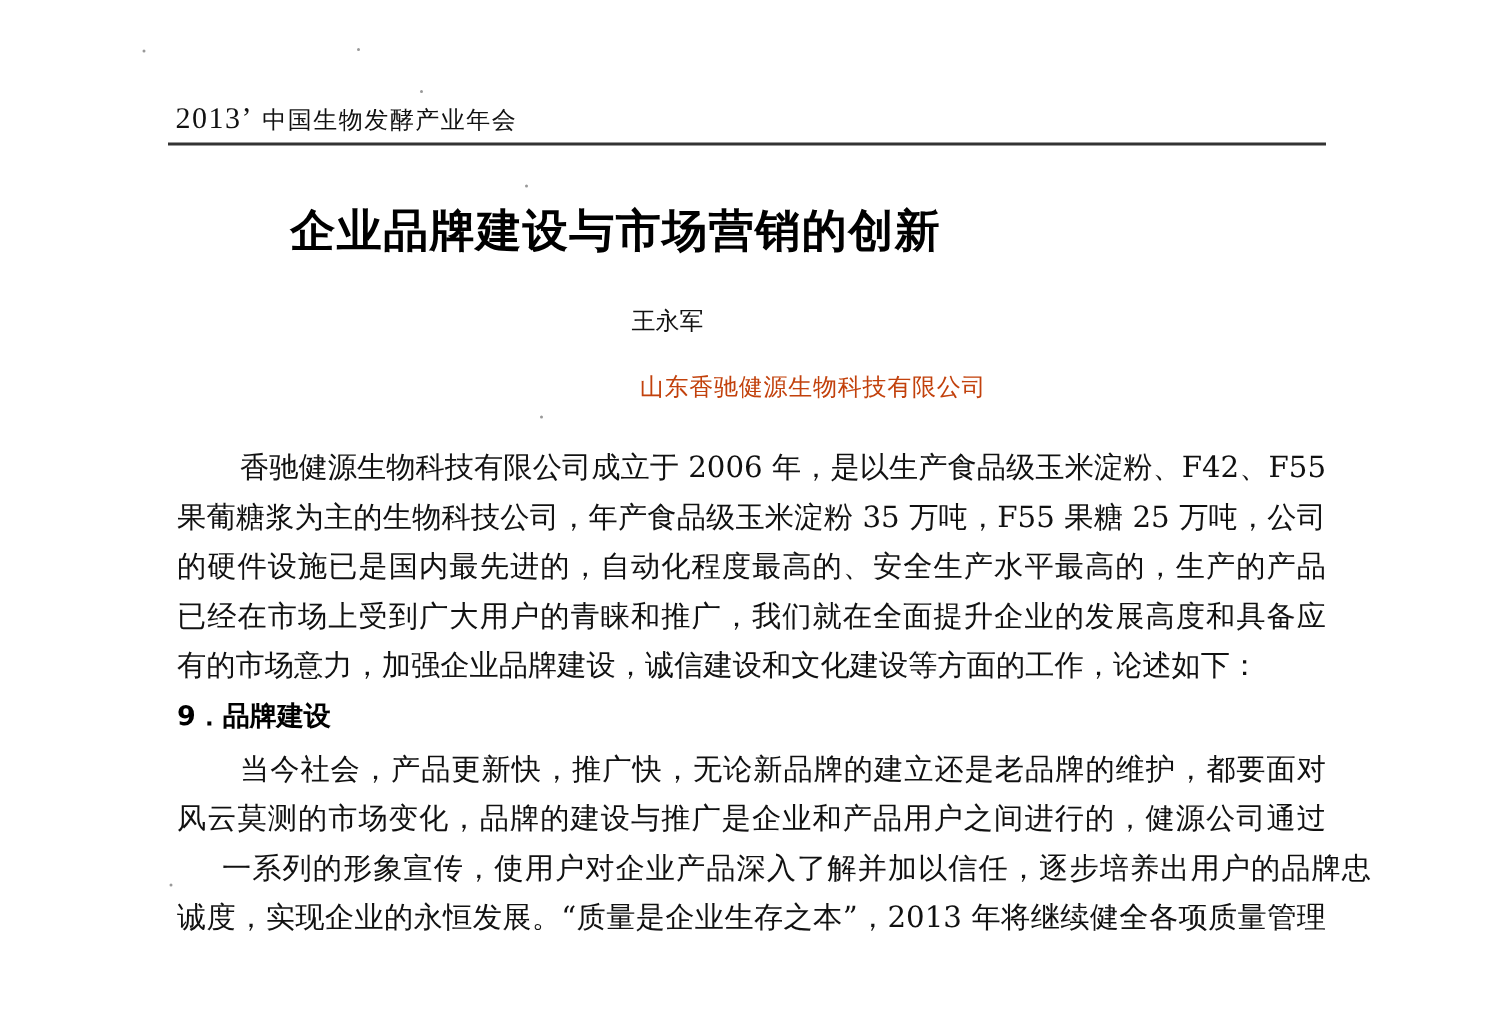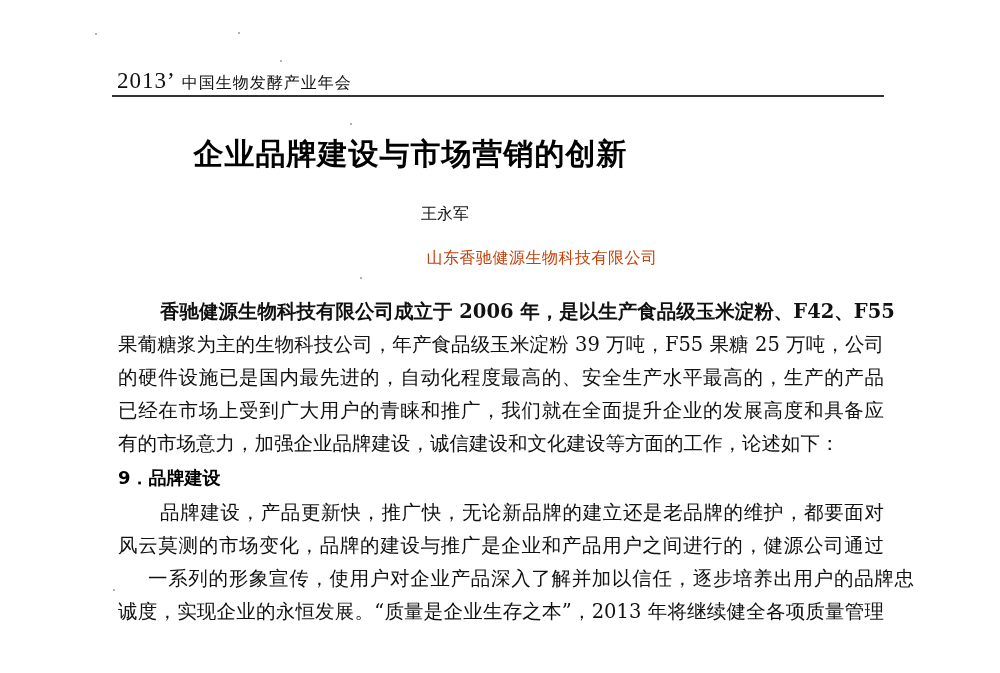--- a/index.html
+++ b/index.html
@@ -19,21 +19,21 @@
       position: absolute;
       left: 117px;
       top: 68px;
       font-size: 16px;
       letter-spacing: 1px;
       color: #111;
       white-space: nowrap;
     }
     .running-header .year {
       font-family: "Liberation Serif", serif;
-      font-size: 23px;
+      font-size: 20px;
     }
     .header-rule {
       position: absolute;
       left: 112px;
       top: 95px;
       width: 772px;
       height: 0;
       border-top: 2px solid #333;
     }
     .title {
@@ -114,31 +114,31 @@
     <span class="year">2013’</span>
     <span>中国生物发酵产业年会</span>
   </div>
   <div class="header-rule"></div>
 
   <div class="title">企业品牌建设与市场营销的创新</div>
   <div class="author">王永军</div>
   <div class="affiliation">山东香驰健源生物科技有限公司</div>
 
   <div>
-    <div class="body-line indent" style="top:300px;font-weight:bold;">香驰健源生物科技有限公司成立于 2006 年，是以生产食品级玉米淀粉、F42、F55</div>
-    <div class="body-line" style="top:333px;">果葡糖浆为主的生物科技公司，年产食品级玉米淀粉 39 万吨，F55 果糖 25 万吨，公司</div>
+    <div class="body-line indent" style="top:300px;">香驰健源生物科技有限公司成立于 2006 年，是以生产食品级玉米淀粉、F42、F55</div>
+    <div class="body-line" style="top:333px;">果葡糖浆为主的生物科技公司，年产食品级玉米淀粉 35 万吨，F55 果糖 25 万吨，公司</div>
     <div class="body-line" style="top:366px;">的硬件设施已是国内最先进的，自动化程度最高的、安全生产水平最高的，生产的产品</div>
     <div class="body-line" style="top:399px;">已经在市场上受到广大用户的青睐和推广，我们就在全面提升企业的发展高度和具备应</div>
     <div class="body-line last" style="top:432px;">有的市场意力，加强企业品牌建设，诚信建设和文化建设等方面的工作，论述如下：</div>
   </div>
 
   <div class="section-heading" style="top:466px;">9．品牌建设</div>
 
   <div>
-    <div class="body-line indent" style="top:501px;">品牌建设，产品更新快，推广快，无论新品牌的建立还是老品牌的维护，都要面对</div>
+    <div class="body-line indent" style="top:501px;">当今社会，产品更新快，推广快，无论新品牌的建立还是老品牌的维护，都要面对</div>
     <div class="body-line" style="top:534px;">风云莫测的市场变化，品牌的建设与推广是企业和产品用户之间进行的，健源公司通过</div>
     <div class="body-line" style="top:567px;margin-left:30px;">一系列的形象宣传，使用户对企业产品深入了解并加以信任，逐步培养出用户的品牌忠</div>
     <div class="body-line" style="top:600px;">诚度，实现企业的永恒发展。“质量是企业生存之本”，2013 年将继续健全各项质量管理</div>
   </div>
 
   <div class="speck" style="left:95px;top:33px;"></div>
   <div class="speck" style="left:238px;top:32px;"></div>
   <div class="speck" style="left:280px;top:60px;"></div>
   <div class="speck" style="left:350px;top:123px;"></div>
   <div class="speck" style="left:360px;top:277px;"></div>

